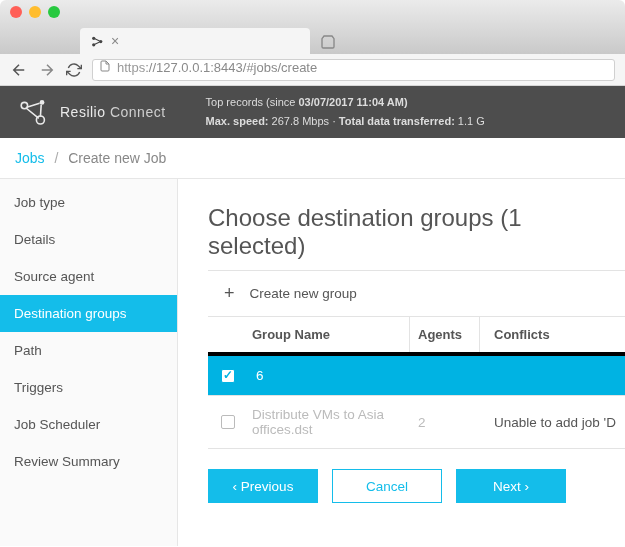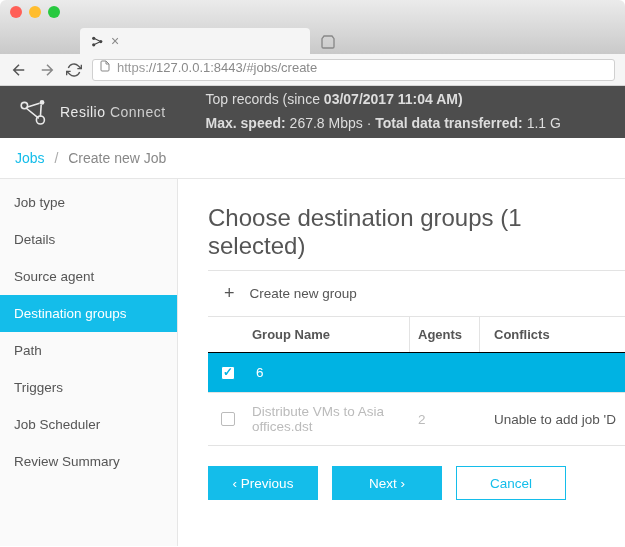--- a/index.html
+++ b/index.html
@@ -27,21 +27,21 @@
 .url-bar .proto-icon { color: #888; margin-right: 6px; }
 .url-bar .url-text { color: #8a8a8a; font-size: 13px; white-space: nowrap; overflow: hidden; }
 .url-bar .url-proto { color: #999; }
 
 
 .app-header { height: 52px; background: #4d4d4d; display: flex; align-items: center; padding: 0 18px; color: #eaeaea; }
 .logo { display: flex; align-items: center; gap: 10px; font-size: 14px; letter-spacing: 0.5px; }
 .logo svg { fill: #eaeaea; }
 .logo .res { font-weight: 400; }
 .logo .con { font-weight: 300; color: #cfcfcf; }
-.header-stats { margin-left: 40px; font-size: 14px; line-height: 1.7; color: #ddd; font-family: sans-serif; }
+.header-stats { margin-left: 40px; font-size: 11px; line-height: 1.7; color: #ddd; font-family: sans-serif; }
 .header-stats .line { white-space: nowrap; }
 .header-stats b { font-weight: 600; }
 
 
 .breadcrumb { padding: 12px 15px; font-size: 14px; border-bottom: 1px solid #e6e6e6; }
 .breadcrumb .crumb-link { color: #14bdea; }
 .breadcrumb .sep { color: #aaa; margin: 0 6px; }
 .breadcrumb .crumb-cur { color: #888; }
 
 
@@ -53,21 +53,21 @@
 .side-item.active { background: #14bdea; color: #fff; }
 
 
 .content { flex: 1; padding: 25px 0 0 30px; overflow: hidden; }
 .content h2 { font-size: 24px; font-weight: 400; color: #555; margin-bottom: 10px; }
 .content .desc { font-size: 13px; color: #777; margin-bottom: 22px; white-space: nowrap; }
 
 .table-wrap { border-top: 1px solid #e3e3e3; }
 .create-row { display: flex; align-items: center; padding: 12px 10px; color: #555; font-size: 13.5px; }
 .create-row .plus { font-size: 18px; font-weight: 300; margin: 0 15px 0 6px; }
-.thead { display: flex; border-top: 1px solid #e3e3e3; border-bottom: 1px solid #000000; color: #555; font-weight: 600; font-size: 13px; }
+.thead { display: flex; border-top: 1px solid #e3e3e3; border-bottom: 4px solid #000000; color: #555; font-weight: 600; font-size: 13px; }
 .col-check { width: 40px; display: flex; align-items: center; justify-content: center; }
 .col-name { flex: 1; padding: 10px 8px 10px 4px; display: flex; align-items: center; }
 .col-agents { width: 70px; padding: 10px 8px; display: flex; align-items: center; }
 .col-conflicts { width: 145px; padding: 10px 8px 10px 14px; display: flex; align-items: center; white-space: nowrap; }
 .thead .col-name, .thead .col-agents { border-right: 1px solid #e3e3e3; }
 
 .row { display: flex; border-bottom: 1px solid #e3e3e3; font-size: 13.5px; min-height: 40px; }
 .row.selected { background: #00b3e3; color: #fff; }
 .row.disabled { color: #bbb; }
 .row .col-name, .row .col-agents, .row .col-conflicts { padding-top: 11px; padding-bottom: 11px; }
@@ -206,17 +206,17 @@
             <div class="chk"></div>
           </div>
         <div class="col-name">Distribute VMs to Asia offices.dst</div>
         <div class="col-agents">2</div>
         <div class="col-conflicts" style="color:#555">Unable to add job 'D</div>
       </div>
     </div>
 
     <div class="footer-btns">
       <div class="btn primary">‹ Previous</div>
+      <div class="btn outline">Cancel</div>
       <div class="btn primary">Next ›</div>
-      <div class="btn outline">Cancel</div>
     </div>
   </div>
 </div>
 
 </body></html>

